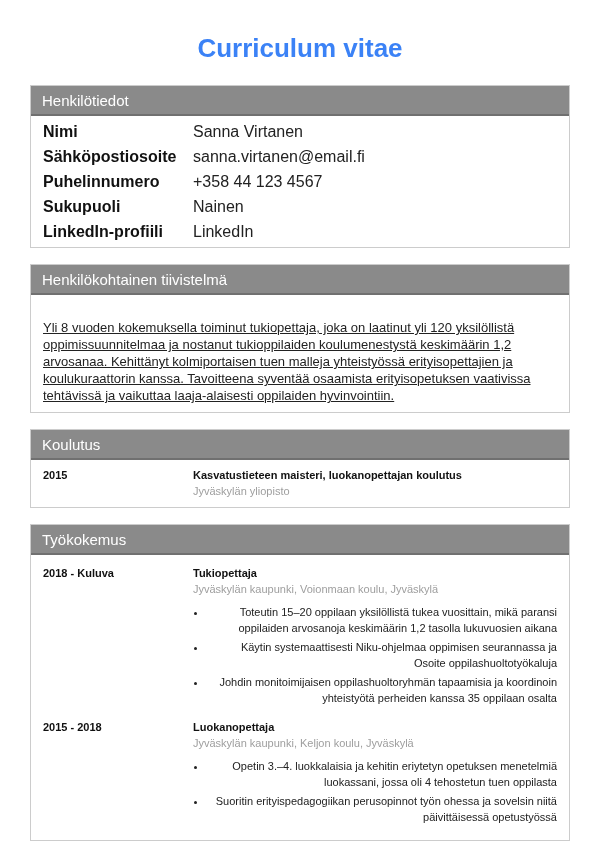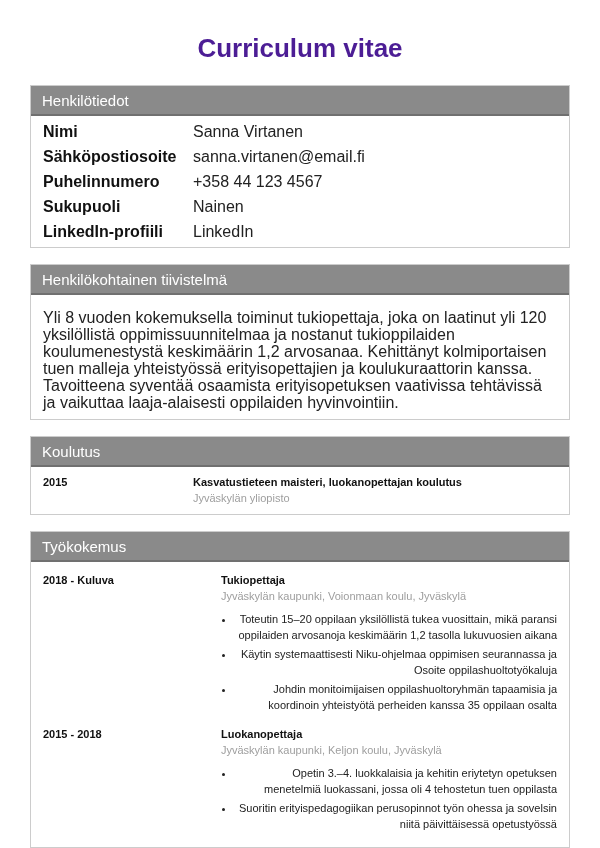--- a/index.html
+++ b/index.html
@@ -12,21 +12,21 @@
     position: relative;
     box-sizing: border-box;
   }
   .title {
     margin: 0;
     padding: 32px 0 21px;
     text-align: center;
     font-size: 26px;
     line-height: 32px;
     font-weight: 700;
-    color: #4c1d95;
+    color: #3b82f6;
   }
   .content { margin: 0 30px; }
   .section {
     border: 1px solid var(--box-border, #cccccc);
     background: #ffffff;
     margin-bottom: 16px;
   }
   .section-header {
     background: var(--section-header-bg, #8a8a8a);
     border-bottom: 2px solid var(--section-header-border, #707070);
@@ -36,34 +36,35 @@
     font-weight: 400;
     padding: 6px 11px 5px;
   }
   
   .pi-body { padding: 3px 0; }
   .pi-row { display: flex; padding: 6px 12px; font-size: 16px; line-height: 13px; }
   .pi-label { width: 150px; flex: 0 0 150px; font-weight: 700; color: #111111; }
   .pi-value { color: #222222; }
   
   .summary-text {
-    padding: 14px 12px 8px;
-    font-size: 16px;
+    padding: 24px 12px 8px;
+    font-size: 13px;
     line-height: 17px;
     color: #222222;
+    text-decoration: underline;
   }
   
   .row-2col { display: flex; font-size: 11px; }
   .col-left { width: 150px; flex: 0 0 150px; font-weight: 700; color: #111111; line-height: 13px; }
   .col-right { flex: 1; min-width: 0; }
   .item-title { font-weight: 700; color: #111111; line-height: 13px; }
   .item-sub { color: var(--muted-text, #9e9e9e); margin-top: 3px; line-height: 13px; }
   .edu-row { padding: 9px 12px; }
   .exp-body { padding-bottom: 12px; }
-  .exp-item { padding: 12px 12px 0; gap: 28px; }
+  .exp-item { padding: 12px 12px 0; }
   ul.bullets {
     margin: 8px 0 0;
     padding: 0 0 0 14px;
     list-style: disc outside;
   }
   ul.bullets li {
     font-size: 11px;
     line-height: 16px;
     margin: 0 0 3px;
     color: #222222;

